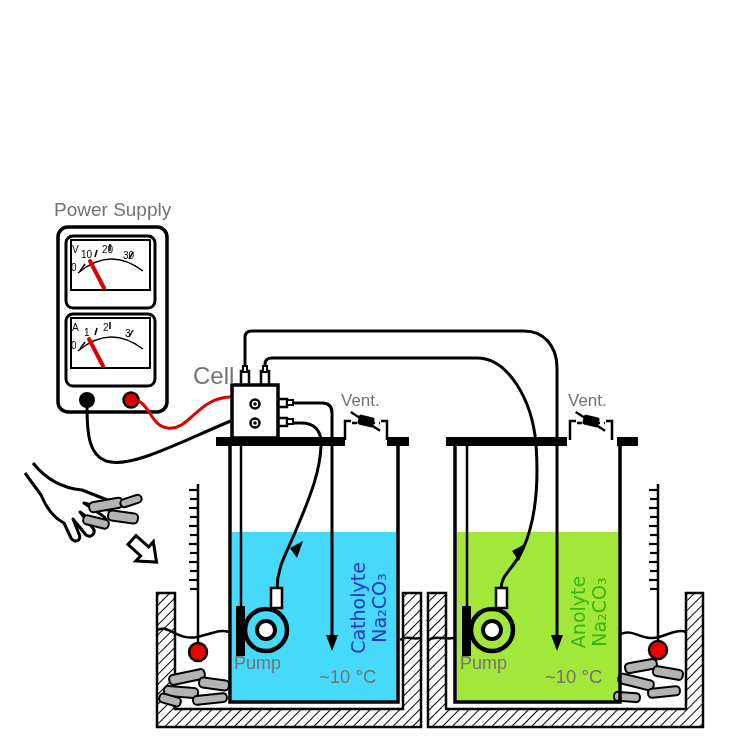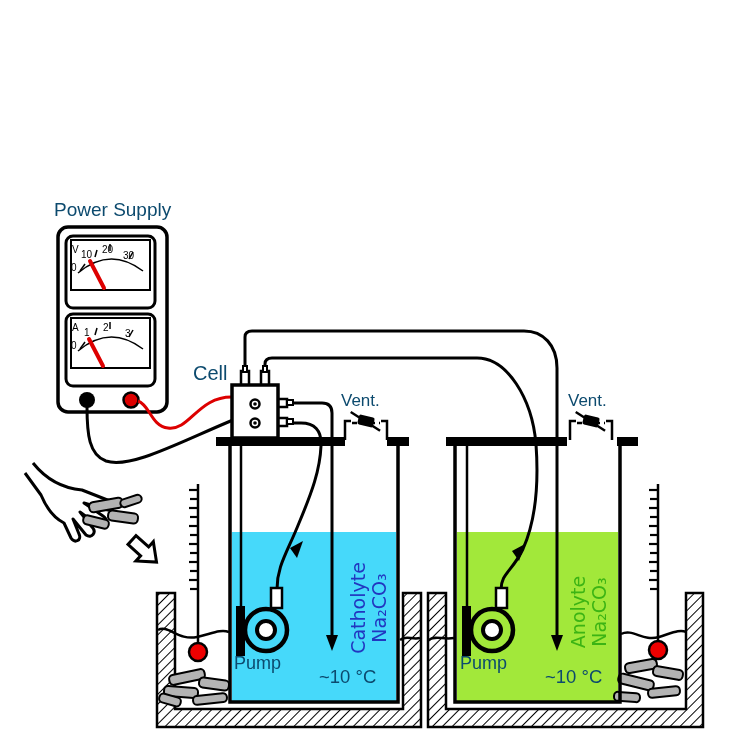--- a/index.html
+++ b/index.html
@@ -1,20 +1,20 @@
 <!DOCTYPE html>
 <html><head>
 <meta charset="utf-8">
 <style>
   html,body{margin:0;padding:0;background:#fff;}
   .stage{position:relative;width:753px;height:753px;background:#fff;overflow:hidden;}
   .stage svg{position:absolute;left:0;top:0;}
-  .label{position:absolute;font-family:"Liberation Sans",sans-serif;color:#0c4a6e;white-space:nowrap;}
+  .label{position:absolute;font-family:"Liberation Sans",sans-serif;color:#737373;white-space:nowrap;}
   .lbl-ps{left:54px;top:199px;font-size:19px;}
-  .lbl-cell{left:193px;top:362px;font-size:20px;}
+  .lbl-cell{left:193px;top:362px;font-size:24px;}
   .lbl-vent-l{left:341px;top:391px;font-size:17px;}
   .lbl-vent-r{left:568px;top:391px;font-size:17px;}
   .lbl-pump-l{left:234px;top:653px;font-size:18px;}
   .lbl-pump-r{left:460px;top:653px;font-size:18px;}
   .lbl-temp-l{left:319px;top:666px;font-size:18.5px;}
   .lbl-temp-r{left:545px;top:666px;font-size:18.5px;}
   .ln15{stroke:#000;stroke-width:1.5;fill:none}
   .ln22{stroke:#000;stroke-width:2.2;fill:none}
   .ln25{stroke:#000;stroke-width:2.5;fill:none}
   .ln35{stroke:#000;stroke-width:3.5;fill:none}

